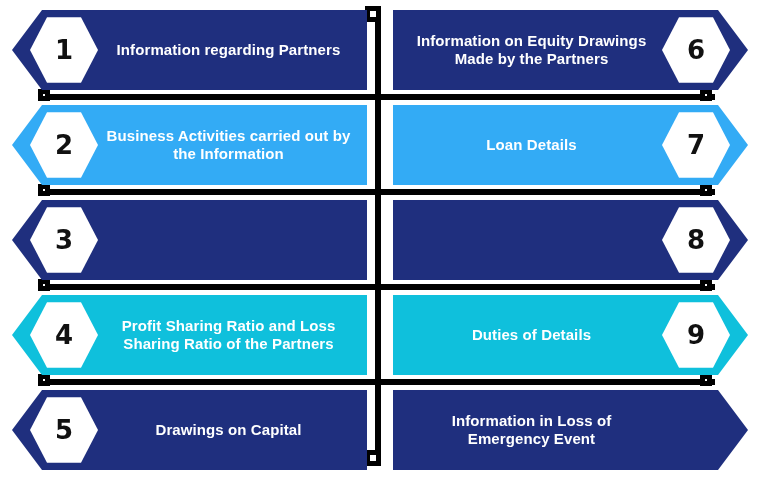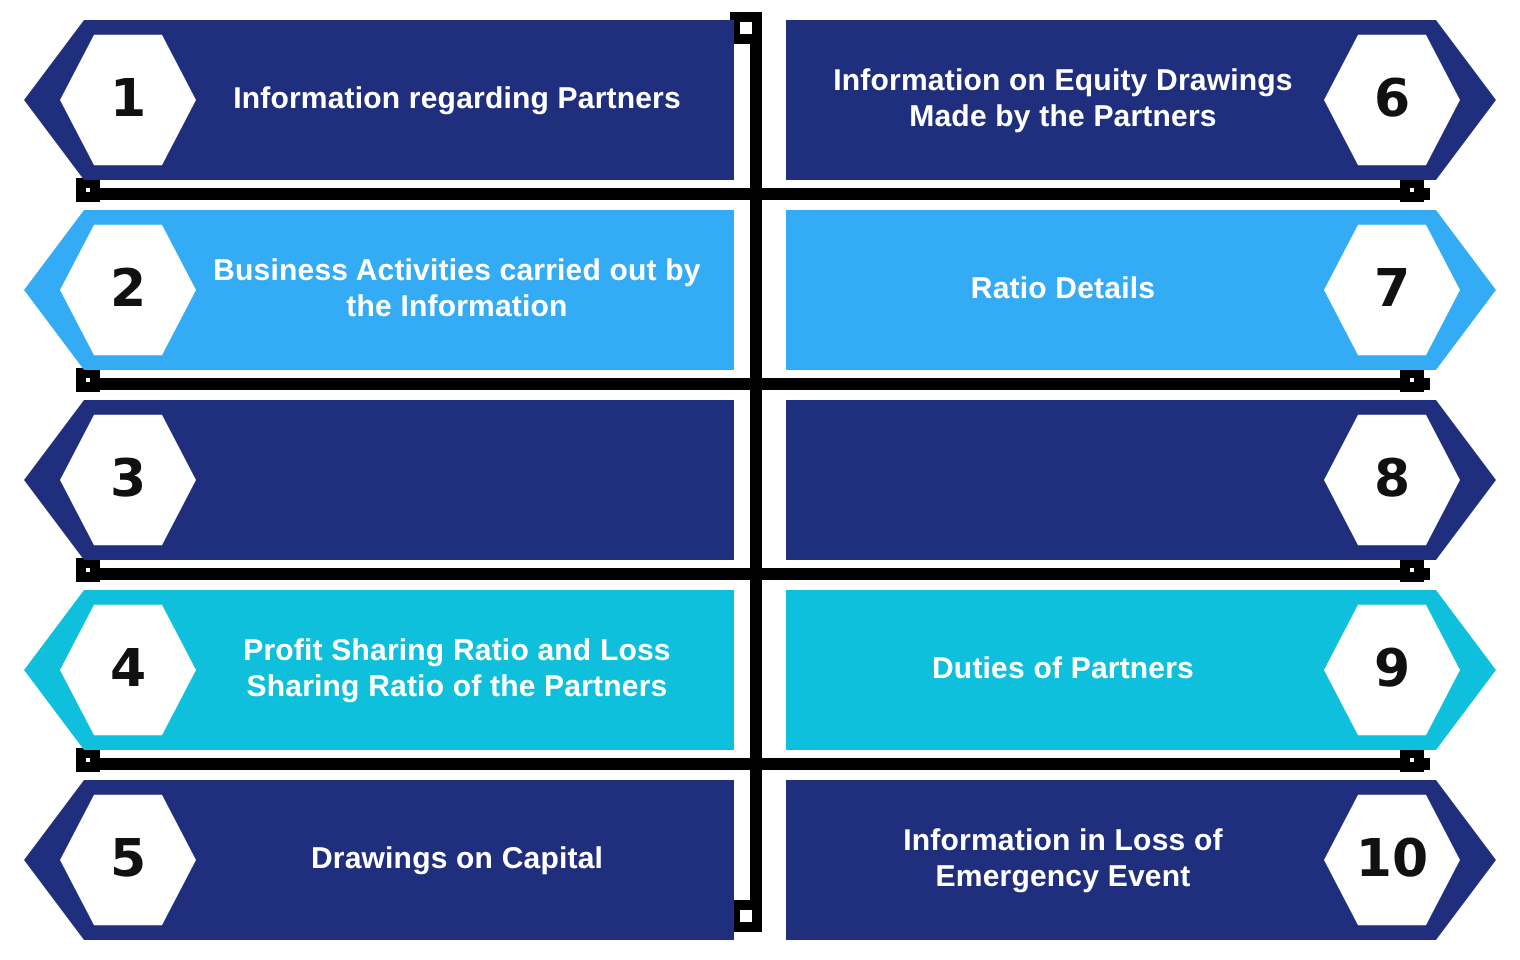--- a/index.html
+++ b/index.html
@@ -164,21 +164,21 @@
           <div class="hex">
             <span class="hex-num">2</span>
           </div>
           <div class="arrow-label">Business Activities carried out by the Information</div>
         </div>
         <div class="arrow right">
           <div class="arrow-body" style="background: rgb(51, 171, 245);"></div>
           <div class="hex">
             <span class="hex-num">7</span>
           </div>
-          <div class="arrow-label">Ratio Details</div>
+          <div class="arrow-label">Loan Details</div>
         </div>
       </div>
       <div class="row" style="top: 200px;">
         <div class="arrow left">
           <div class="arrow-body" style="background: rgb(31, 47, 126);"></div>
           <div class="hex">
             <span class="hex-num">3</span>
           </div>
         </div>
         <div class="arrow right">
@@ -194,34 +194,31 @@
           <div class="hex">
             <span class="hex-num">4</span>
           </div>
           <div class="arrow-label">Profit Sharing Ratio and Loss Sharing Ratio of the Partners</div>
         </div>
         <div class="arrow right">
           <div class="arrow-body" style="background: rgb(15, 192, 220);"></div>
           <div class="hex">
             <span class="hex-num">9</span>
           </div>
-          <div class="arrow-label">Duties of Partners</div>
+          <div class="arrow-label">Duties of Details</div>
         </div>
       </div>
       <div class="row" style="top: 390px;">
         <div class="arrow left">
           <div class="arrow-body" style="background: rgb(31, 47, 126);"></div>
           <div class="hex">
             <span class="hex-num">5</span>
           </div>
           <div class="arrow-label">Drawings on Capital</div>
         </div>
         <div class="arrow right">
           <div class="arrow-body" style="background: rgb(31, 47, 126);"></div>
-          <div class="hex">
-            <span class="hex-num">10</span>
-          </div>
           <div class="arrow-label">Information in Loss of Emergency Event</div>
         </div>
       </div>
     </div>
 
 </div>
 
 </body></html>

